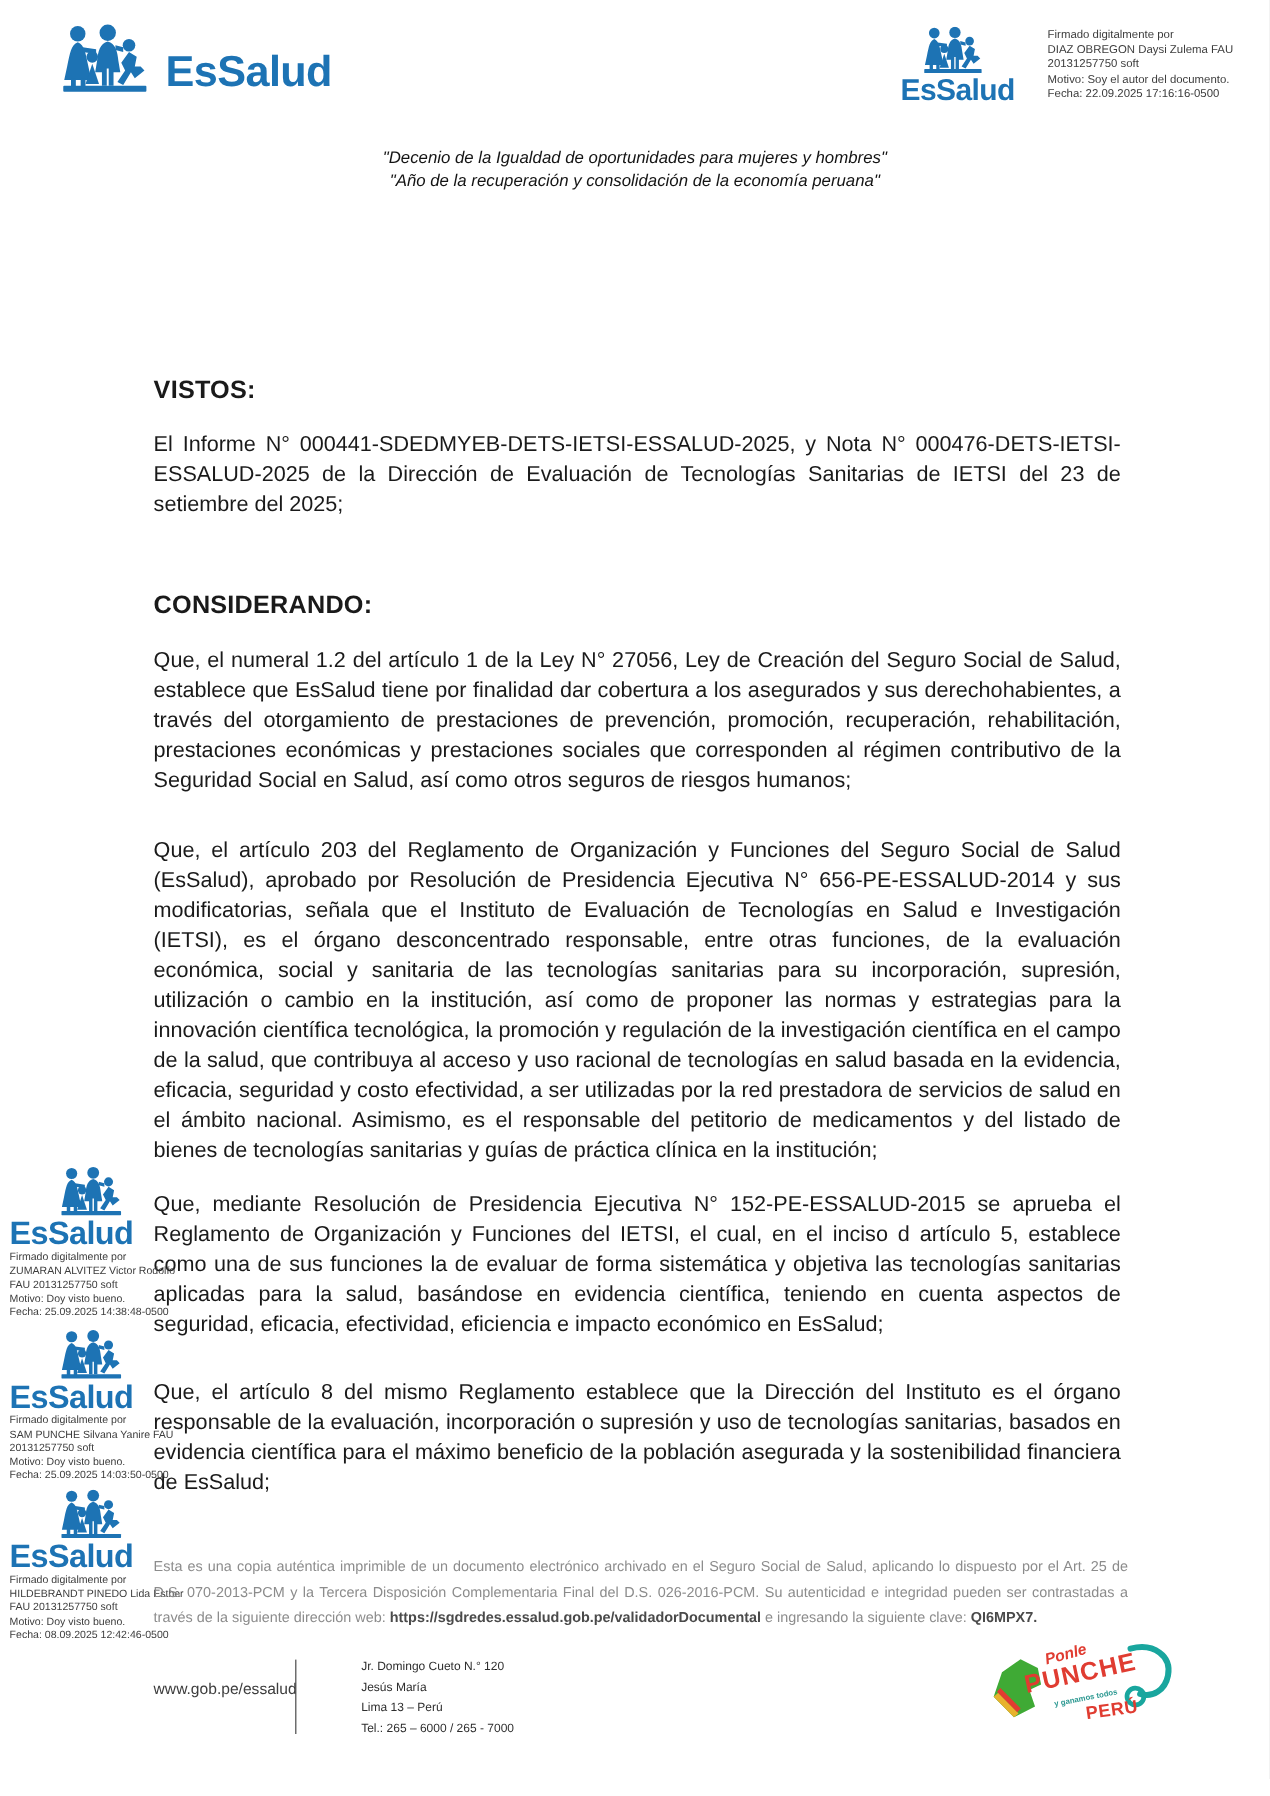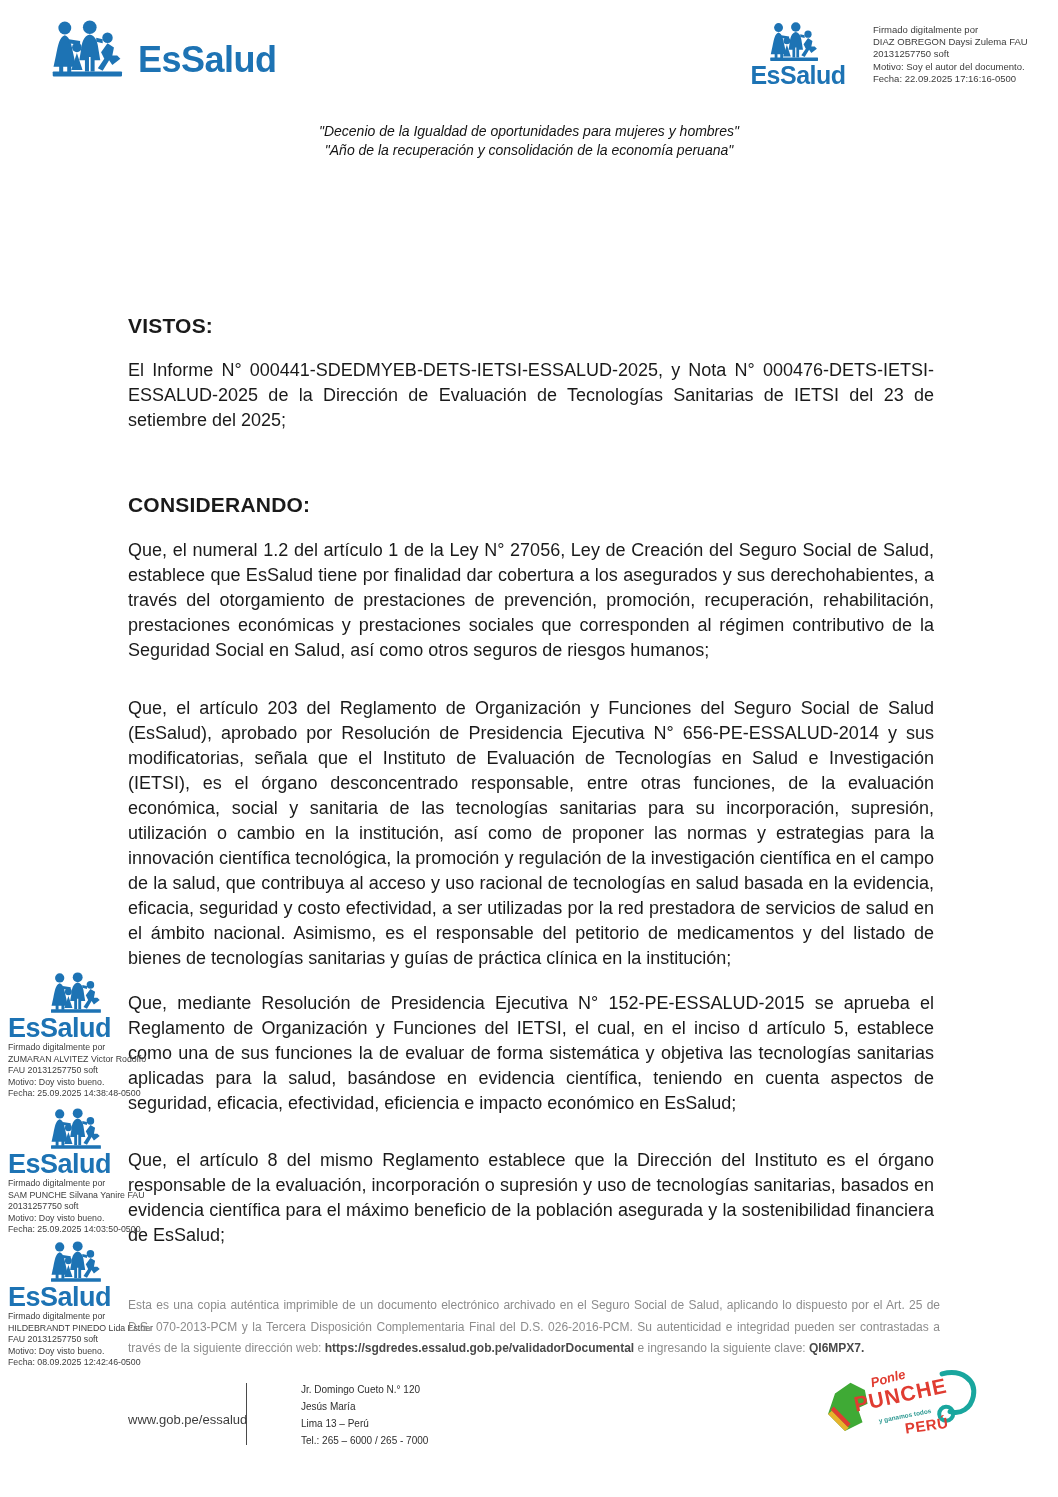--- a/index.html
+++ b/index.html
@@ -22,21 +22,21 @@
   .hd{position:absolute;left:128px;font-weight:bold;font-size:21px;letter-spacing:0.2px;}
   .para{position:absolute;left:128px;width:806px;font-size:18px;line-height:25px;text-align:justify;}
   
   .stamp{position:absolute;left:6px;width:148px;}
   .stamp .fam-wrap{width:148px;display:flex;justify-content:center;}
   .stamp .word{color:#1d73b4;font-weight:bold;font-size:27px;line-height:28px;letter-spacing:-0.5px;text-align:left;padding-left:2px;}
   .stamp .slines{font-size:8.8px;line-height:11.6px;color:#3c3c3c;white-space:nowrap;padding-left:2px;}
   
   .notice{position:absolute;left:128px;top:1295px;width:812px;font-size:12px;line-height:21.7px;color:#8c8c8c;text-align:justify;}
   .notice .b{font-weight:bold;color:#4a4a4a;}
-  .site{position:absolute;left:128px;top:1400px;font-size:13px;color:#3d3d3d;margin-top:12px;}
+  .site{position:absolute;left:128px;top:1400px;font-size:13px;color:#3d3d3d;}
   .vline{position:absolute;left:246px;top:1383px;width:1px;height:62px;background:#4a4a4a;}
   .addr{position:absolute;left:272px;top:1381px;font-size:10px;line-height:17px;color:#2e2e2e;margin-left:29px;}
   
   .campaign{position:absolute;left:818px;top:1370px;width:170px;height:82px;transform:rotate(-3deg);}
   .campaign span{position:absolute;white-space:nowrap;}
   .c-ponle{left:54px;top:0px;color:#e03c31;font-size:13px;font-weight:bold;font-style:italic;transform:rotate(-12deg);}
   .c-punche{left:36px;top:13px;color:#e03c31;font-size:21px;font-weight:bold;letter-spacing:1px;transform:rotate(-9deg);}
   .c-slogan{left:60px;top:42px;color:#2f9a93;font-size:6.5px;font-weight:bold;transform:rotate(-8deg);}
   .c-peru{left:86px;top:48px;color:#e03c31;font-size:15px;font-weight:bold;letter-spacing:0.5px;transform:rotate(-5deg);}
   .camp-map{position:absolute;left:6px;top:8px;}

